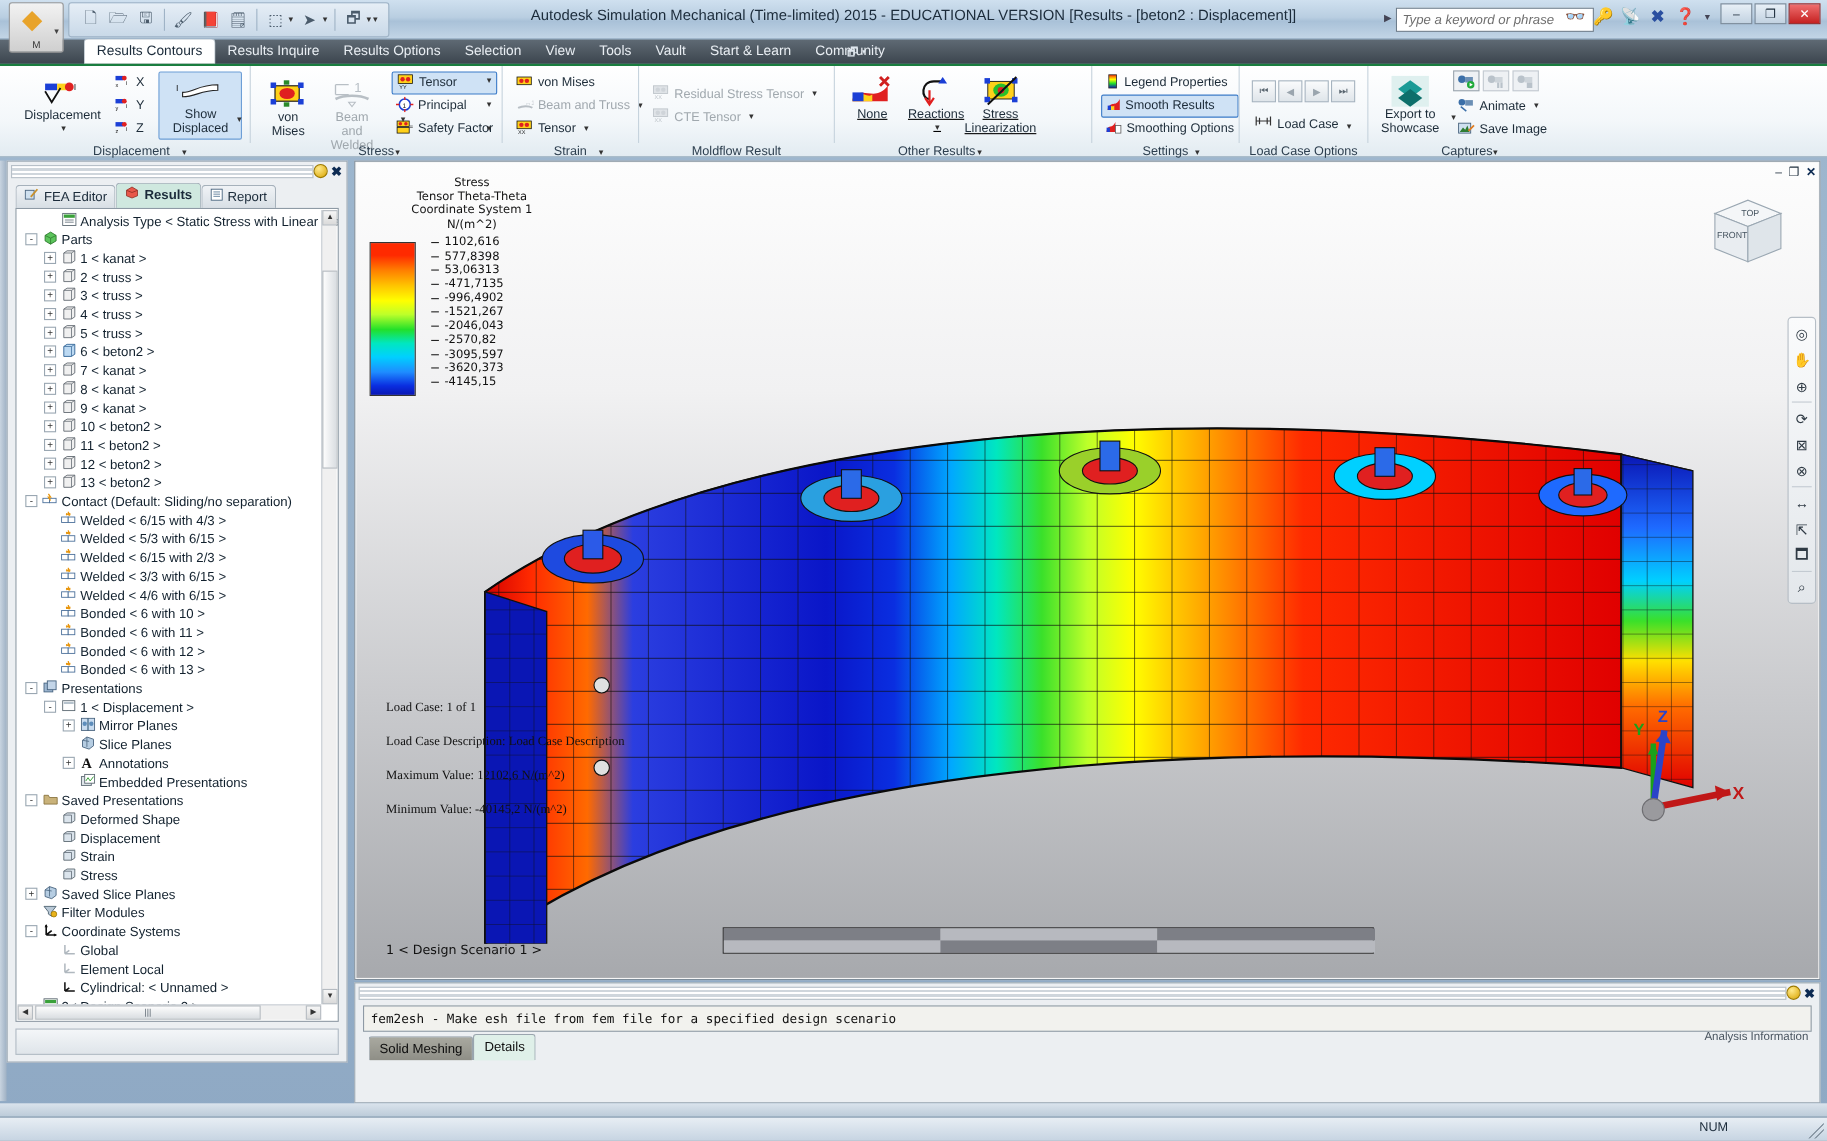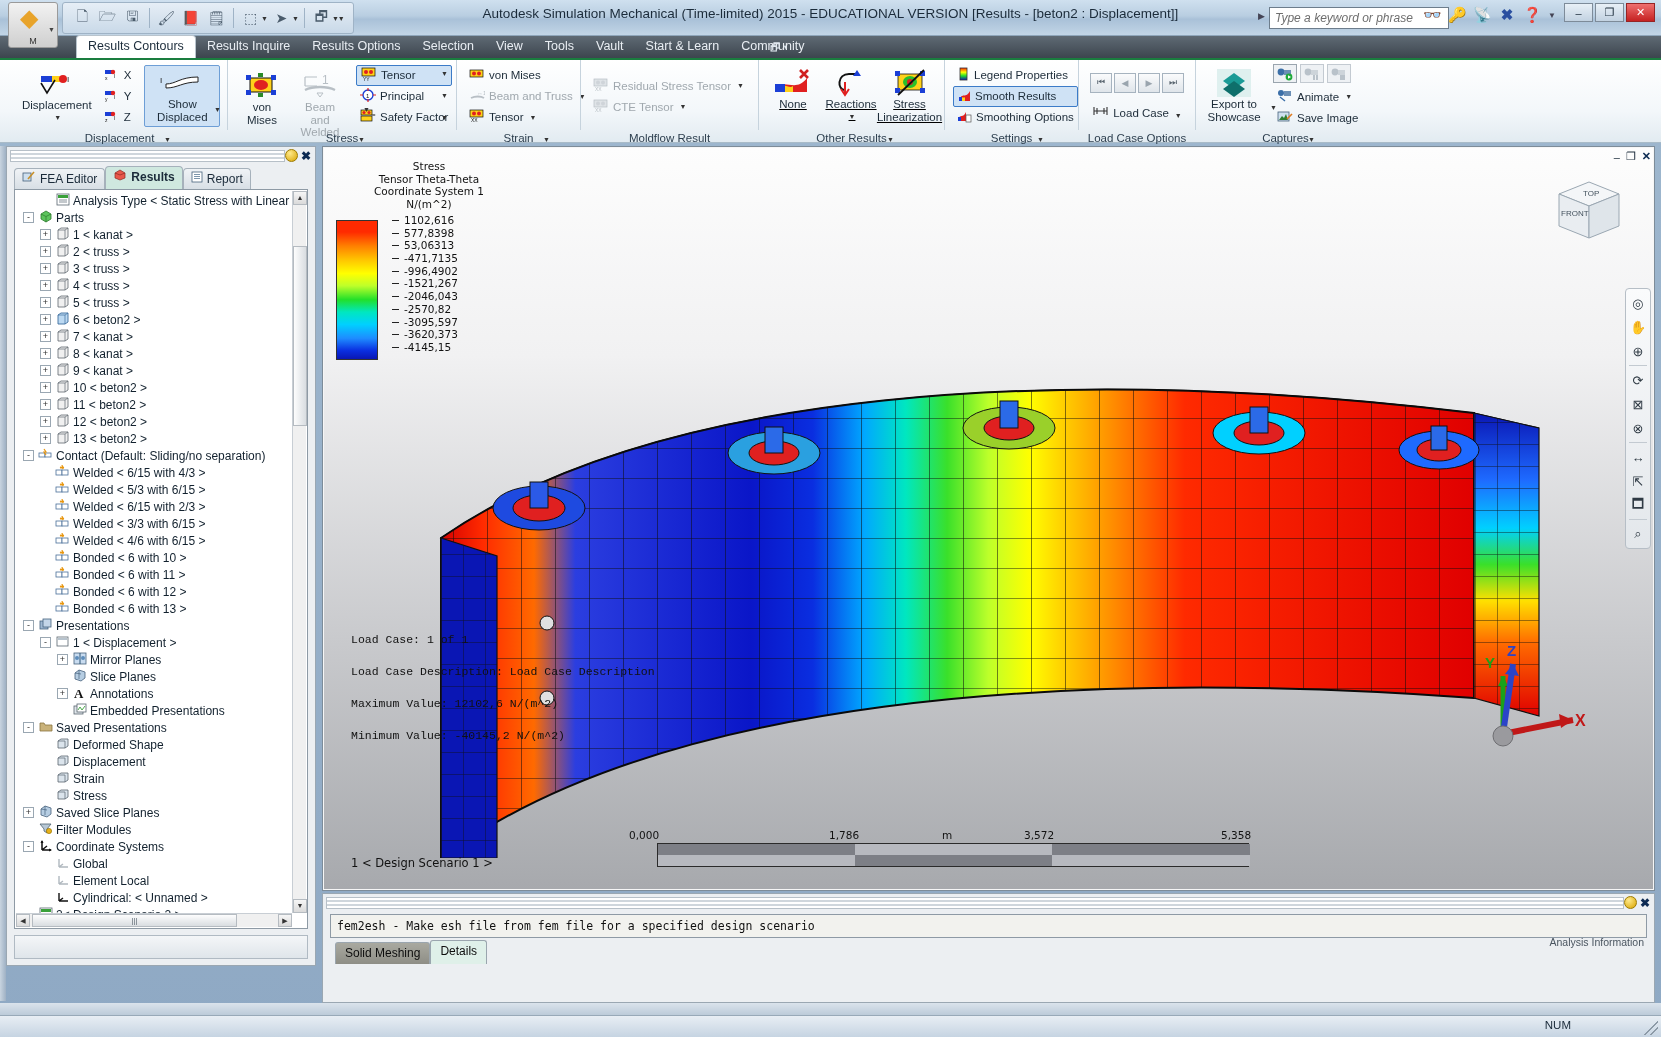--- a/index.html
+++ b/index.html
@@ -227,21 +227,21 @@
   .legend-vals { position:absolute; left:68px; top:66px; width:110px; }
   .legend-vals .lrow {
     position:relative; height:12.7px; font-family:"DejaVu Sans", sans-serif;
     font-size:10.5px; color:#111; padding-left:12px; line-height:12.7px;
   }
   .legend-vals .lrow:before {
     content:""; position:absolute; left:0; top:6px; width:7px; height:1px; background:#222;
   }
   .vp-info {
     position:absolute; left:27px; bottom:128px; width:700px;
-    font-family:Liberation Mono, monospace; font-size:11.5px; color:#111;
+    font-family:Liberation Serif, serif; font-size:11.5px; color:#111;
   }
   .vp-info .iline { margin-bottom:19px; }
   .vp-scenario {
     position:absolute; left:27px; bottom:19px;
     font-family:"DejaVu Sans", sans-serif; font-size:11.5px; color:#111;
   }
   .ruler { position:absolute; left:305px; bottom:22px; width:620px; }
   .ruler .rlabels { position:relative; height:14px; }
   .ruler .rlabels span {
     position:absolute; font-family:"DejaVu Sans", sans-serif; font-size:10.5px; color:#111;
@@ -635,21 +635,21 @@
               <path d="M34 2 L8 27" stroke="#111" stroke-width="1.8"></path>
             </svg>
           </div>
           <span>Stress</span>
           <span>Linearization</span>
         </div>
         <div class="glabel">Other Results</div>
         <span class="smcaret" style="left:128px;bottom:-13px;">▼</span>
       </div>
 
-      <div class="rgroup" style="width:134px;">
+      <div class="rgroup" style="width:134px;margin-left:48px;">
         <div class="colstack">
           <div class="minibtn">
             <span>
               <svg width="13" height="14" viewBox="0 0 13 14">
                 <rect x="3" y="1" width="7" height="12" stroke="#333" stroke-width="0.8" fill="url(#lg1)"></rect>
                 <defs>
                     <linearGradient id="lg1" x1="0" y1="0" x2="0" y2="1">
                   <stop offset="0%" stop-color="#ff2a00"></stop>
                       <stop offset="35%" stop-color="#ffff00"></stop>
                   <stop offset="65%" stop-color="#22e02a"></stop>
@@ -1405,27 +1405,20 @@
 
       <div class="vp-info">
         <div class="iline">Load Case:  1 of 1</div>
         <div class="iline">Load Case Description:  Load Case Description</div>
         <div class="iline">Maximum Value: 12102,6 N/(m^2)</div>
         <div class="iline">Minimum Value: -40145,2 N/(m^2)</div>
       </div>
       <div class="vp-scenario">1 &lt; Design Scenario 1 &gt;</div>
 
       <div class="ruler">
-        <div class="rlabels">
-          <span style="left:0px;">0,000</span>
-          <span style="left:200px;">1,786</span>
-          <span style="left:313px;">m</span>
-          <span style="left:395px;">3,572</span>
-          <span style="left:592px;">5,358</span>
-        </div>
         <div class="rbars">
           <div class="rseg" style="left:0;top:0;width:197px;background:#7d7f86;"></div>
           <div class="rseg" style="left:197px;top:0;width:197px;background:#b7b9bf;"></div>
           <div class="rseg" style="left:394px;top:0;width:198px;background:#7d7f86;"></div>
           <div class="rseg" style="left:0;top:11px;width:197px;background:#b7b9bf;"></div>
           <div class="rseg" style="left:197px;top:11px;width:197px;background:#7d7f86;"></div>
           <div class="rseg" style="left:394px;top:11px;width:198px;background:#b7b9bf;"></div>
         </div>
       </div>
 

